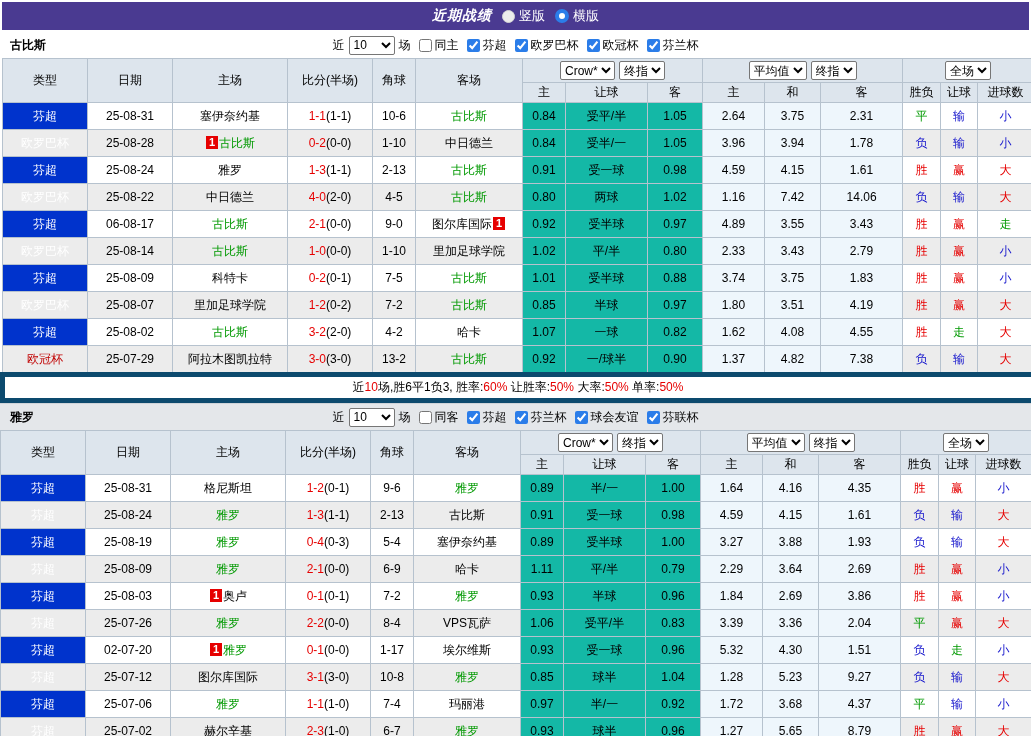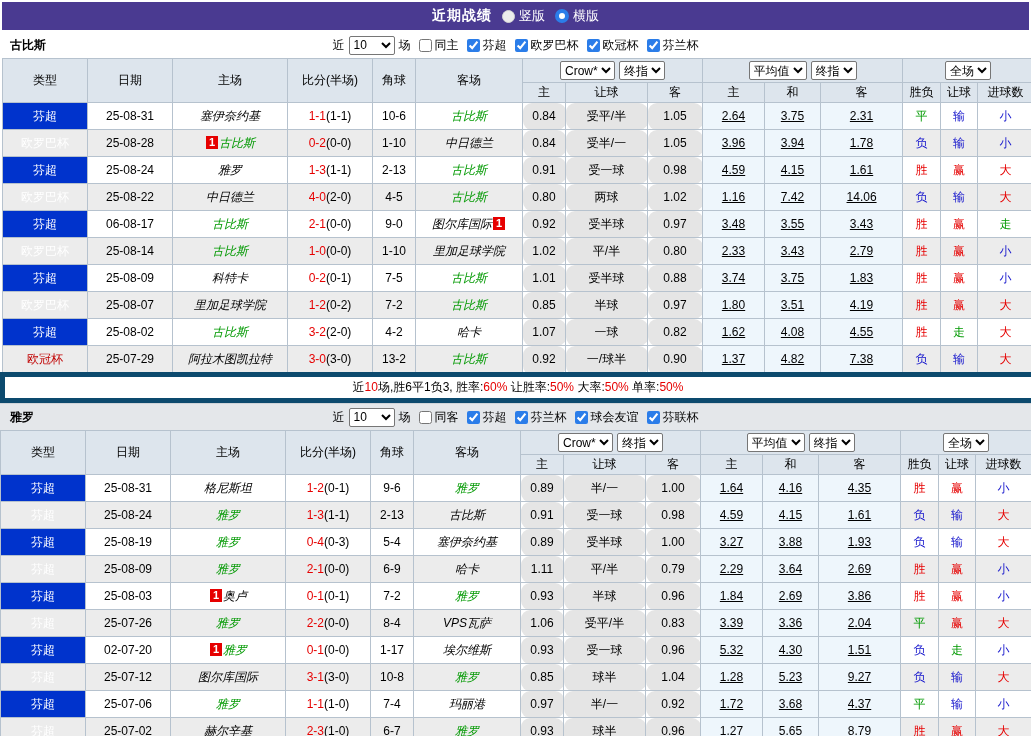--- a/index.html
+++ b/index.html
@@ -1,19 +1,19 @@
 <!DOCTYPE html>
 <html><head>
 <meta charset="utf-8">
 <style>
   html,body{margin:0;padding:0;background:#fff;}
   body{width:1031px;font-family:"Liberation Sans","DejaVu Sans",sans-serif;color:#000;}
   
   .titlebar{height:28px;margin:2px;background:#4a3a91;color:#fff;display:flex;align-items:center;justify-content:center;gap:10px;font-size:13px;}
-  .titlebar .title{font-weight:bold;font-size:14px;letter-spacing:1px;}
+  .titlebar .title{font-weight:bold;font-size:14px;letter-spacing:1px;font-style:italic;}
   .radio-item{display:flex;align-items:center;gap:4px;cursor:pointer;}
   .radio{display:inline-block;border-radius:50%;box-sizing:border-box;}
   .radio.off{width:13px;height:13px;background:#ececec;border:1px solid #d5d5d5;}
   .radio.on{width:14px;height:14px;background:#fff;border:4px solid #2b7de9;}
   
   .filterbar{position:relative;height:26px;font-size:12px;display:flex;align-items:center;background:#fff;}
   .filterbar.alt{background:#e4e7ea;border-top:1px solid #cfd4d9;}
   .team-name{position:absolute;left:10px;font-weight:bold;}
   .filter-controls{margin:0 auto;display:flex;align-items:center;}
   .filter-controls span{margin:0 1px;}
@@ -21,34 +21,34 @@
   select.cnt{width:46px;margin:0 3px;}
   input[type=checkbox]{width:13px;height:13px;accent-color:#2b7de9;margin:0 2px 0 7px;vertical-align:-2px;}
   
   table{border-collapse:collapse;table-layout:fixed;width:1031px;font-size:12px;}
   th,td{border:1px solid #b6c2ce;text-align:center;padding:0;white-space:nowrap;overflow:hidden;height:26px;}
   thead th{background:#dde5ed;font-weight:normal;color:#000;}
   thead tr.grp th{height:23px;}
   thead tr.sub th{height:19px;}
   thead select{margin:0 2px;}
   tbody tr.even td{background:#ececec;}
-  tbody tr td.tint-crow{background:#e5e5e5;border-radius:9px;}
-  tbody tr td.tint-avg{background:#eef6fc;text-decoration:underline;}
+  tbody tr td.tint-crow{background:#14b8a6;}
+  tbody tr td.tint-avg{background:#eef6fc;}
   tfoot td{height:21px;background:#fff;border:5px solid #0c4a6e;}
   
   .c-red{color:#e60000;}
   .c-blue{color:#1414cc;}
   .c-green{color:#009900;}
   .team-green{color:#009900;}
   td.type{color:#fff;}
   td.type-blue{background:#0033cc;}
   td.type-purple{background:#7d00e0;}
   td.type-orange{background:#ff4800;color:#c00000;}
   .badge{display:inline-block;background:#e60000;color:#fff;font-size:11px;font-weight:bold;line-height:13px;padding:0 3px;margin:0 1px;vertical-align:1px;}
-  .teamlink{cursor:pointer;font-style:italic;}
+  .teamlink{cursor:pointer;}
 </style>
 </head>
 <body>
 
 <div>
   <div class="titlebar">
     <span class="title">近期战绩</span>
     <span class="radio-item">
       <span class="radio off"></span>
       <span>竖版</span>
@@ -192,21 +192,21 @@
             <tr class="odd">
               <td class="type type-blue">芬超</td>
               <td>06-08-17</td>
               <td><span class="teamlink team-green">古比斯</span></td>
               <td><span class="c-red">2-1</span><span>(0-0)</span></td>
               <td>9-0</td>
               <td><span class="teamlink">图尔库国际</span><span class="badge">1</span></td>
               <td class="tint-crow">0.92</td>
               <td class="tint-crow">受半球</td>
               <td class="tint-crow">0.97</td>
-              <td class="tint-avg">3.48</td>
+              <td class="tint-avg">4.89</td>
               <td class="tint-avg">3.55</td>
               <td class="tint-avg">3.43</td>
               <td class="c-red">胜</td>
               <td class="c-red">赢</td>
               <td class="c-green">走</td>
             </tr>
             <tr class="even">
               <td class="type type-purple">欧罗巴杯</td>
               <td>25-08-14</td>
               <td><span class="teamlink team-green">古比斯</span></td>

